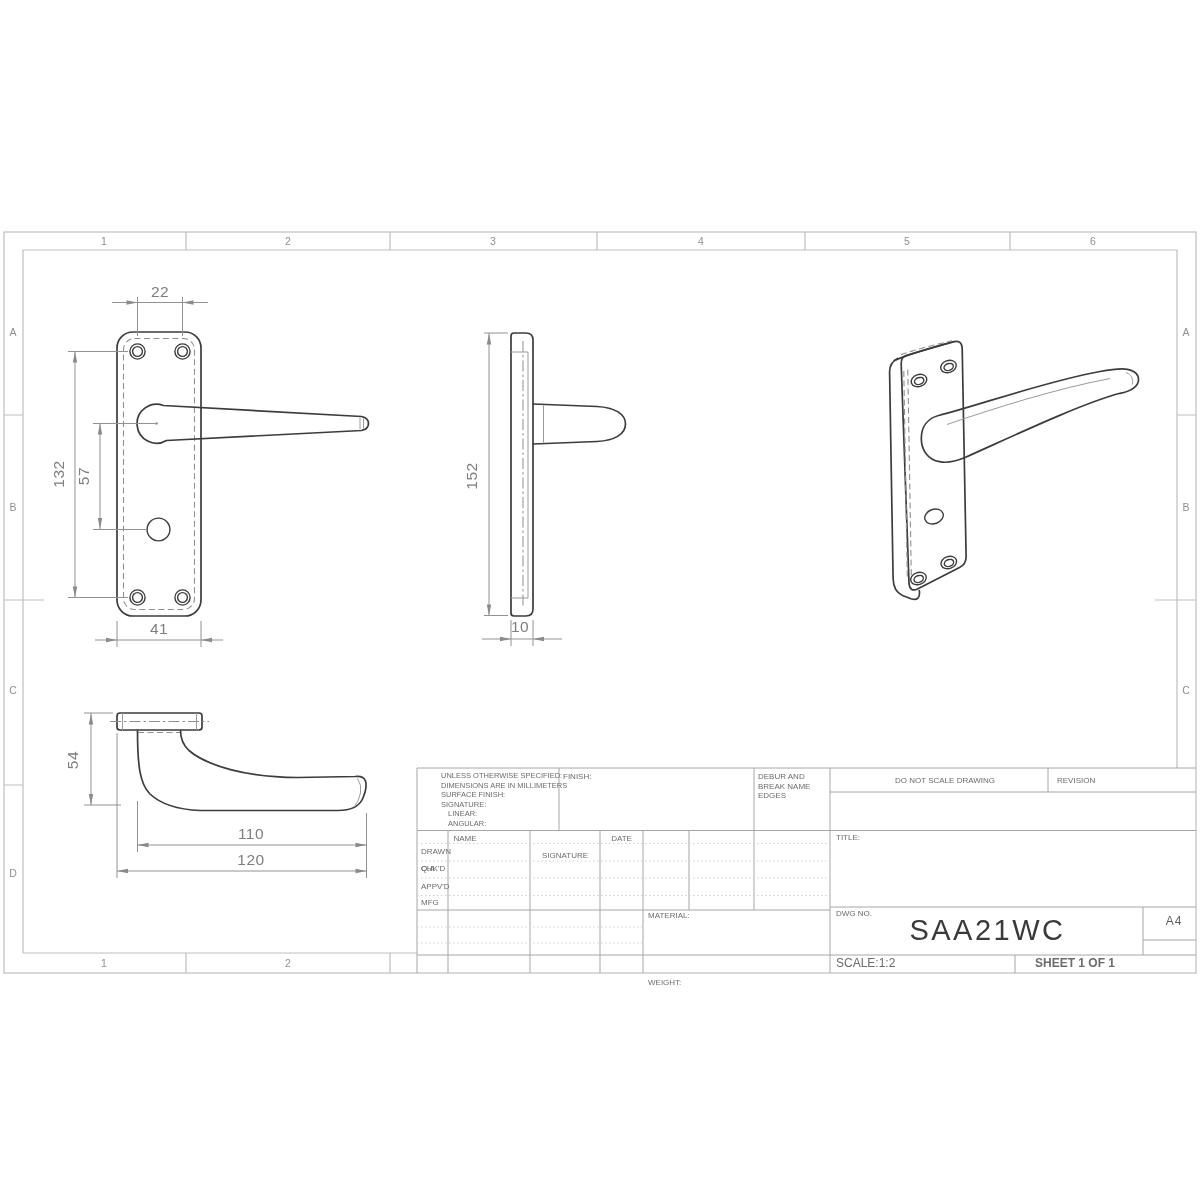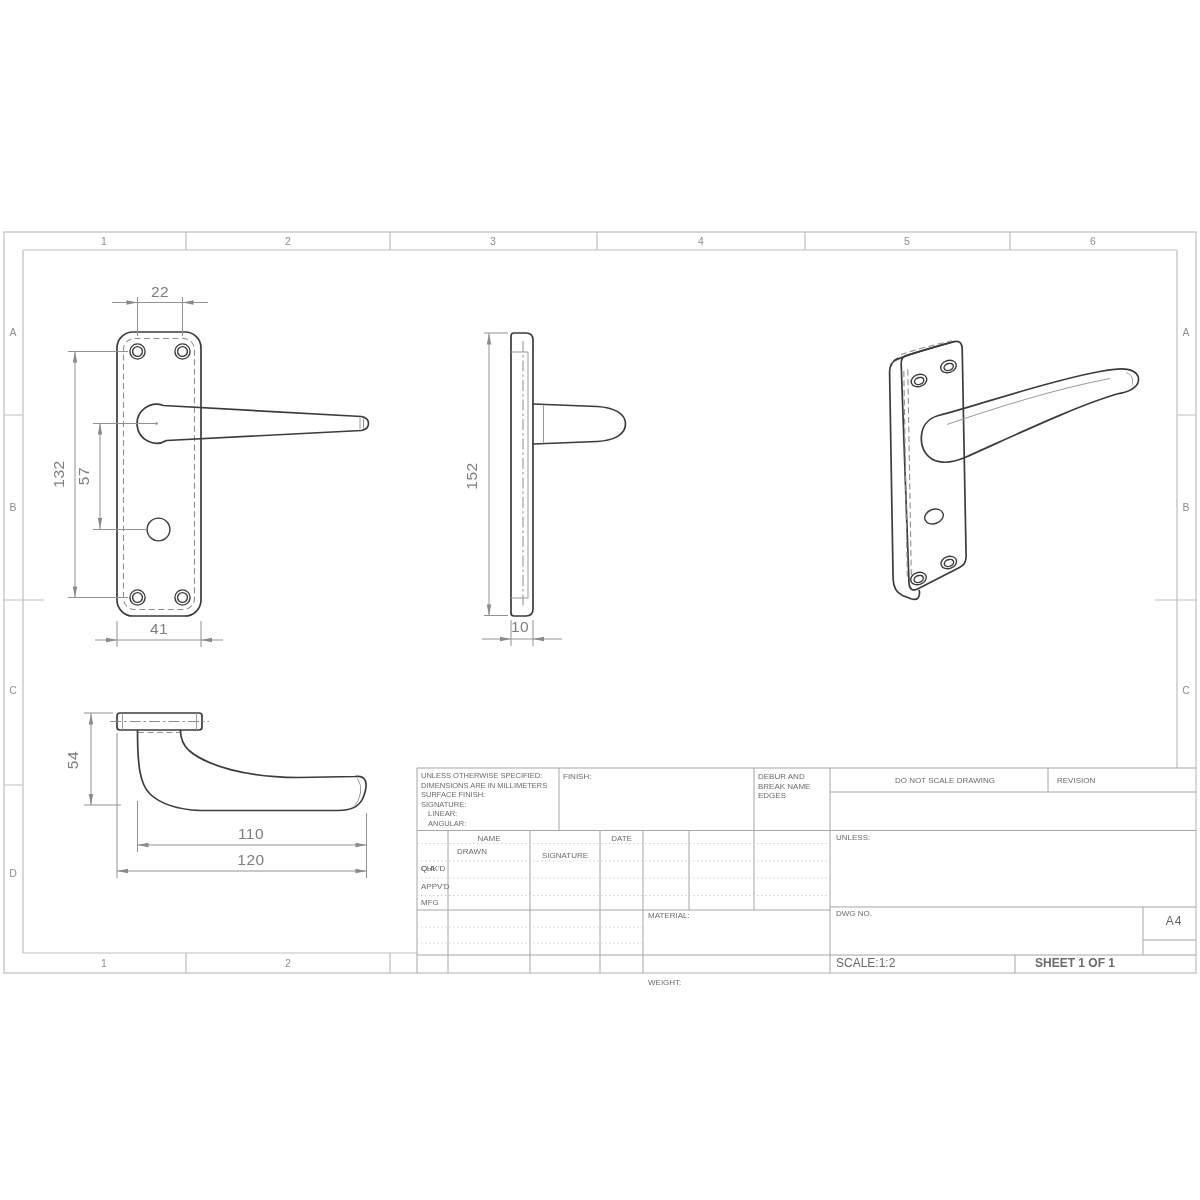--- a/index.html
+++ b/index.html
@@ -14,21 +14,21 @@
   .dd {stroke:#8f8f8f;stroke-width:1;fill:none;stroke-dasharray:11 3 2.5 3;}
   .dim{stroke:#929292;stroke-width:1;fill:none;}
   .ar {fill:#8a8a8a;stroke:none;}
   .fr {stroke:#bfbfbf;stroke-width:1.2;fill:none;}
   .tb {stroke:#a6a6a6;stroke-width:1;fill:none;}
   .tbd{stroke:#cfcfcf;stroke-width:1;fill:none;stroke-dasharray:1.5 2.5;}
   text.dimtxt{fill:#7e7e7e;font-family:"Liberation Sans",sans-serif;font-size:15.5px;letter-spacing:.5px;}
   text.frtxt {fill:#8f8f8f;font-family:"Liberation Sans",sans-serif;font-size:10.5px;}
   
   .tbx{position:absolute;color:#6b6b6b;font-size:8px;line-height:9.5px;white-space:nowrap;}
-  .specblock div{white-space:nowrap;font-size:7.5px;}
+  .specblock div{white-space:nowrap;font-size:7.5px;margin-left:20px;}
   .indent{padding-left:7px;}
   .ctr{text-align:center;}
   .dwgno{font-size:29px;letter-spacing:2.5px;color:#3a3a3a;line-height:32px;}
   .a4{font-size:12px;letter-spacing:1px;color:#5f5f5f;}
   .sheettxt{font-size:12px;}
 </style>
 </head>
 <body>
 
 <div class="sheet">
@@ -207,33 +207,34 @@
 
   <div class="tbx" style="left:758px;top:772px;">
     <div>DEBUR AND</div>
     <div>BREAK NAME</div>
     <div>EDGES</div>
   </div>
 
   <div class="tbx ctr" style="left:836px;top:776px;width:218px;">DO NOT SCALE DRAWING</div>
   <div class="tbx" style="left:1057px;top:776px;">REVISION</div>
 
-  <div class="tbx ctr" style="left:448px;top:833.5px;width:82px;">NAME</div>
+  <div class="tbx ctr" style="left:424px;top:833.5px;width:82px;">NAME</div>
   <div class="tbx ctr" style="left:530px;top:833.5px;width:70px;margin-top:17px;">SIGNATURE</div>
   <div class="tbx ctr" style="left:600px;top:833.5px;width:43px;">DATE</div>
 
-  <div class="tbx" style="left:421px;top:847px;margin-left:36px;">DRAWN</div>
+  <div class="tbx" style="left:421px;top:847px;">DRAWN</div>
   <div class="tbx" style="left:421px;top:864px;">CHK'D</div>
   <div class="tbx" style="left:421px;top:881.5px;">APPV'D</div>
   <div class="tbx" style="left:421px;top:898px;">MFG</div>
   <div class="tbx" style="left:421px;top:864px;">Q.A</div>
 
   <div class="tbx" style="left:648px;top:911px;">MATERIAL:</div>
   <div class="tbx" style="left:648px;top:958px;margin-top:20px;">WEIGHT:</div>
 
-  <div class="tbx" style="left:836px;top:833px;">UNLESS:</div>
+  <div class="tbx" style="left:836px;top:833px;">TITLE:</div>
   <div class="tbx" style="left:836px;top:909px;">DWG NO.</div>
+  <div class="tbx ctr dwgno" style="left:840px;top:914px;width:295px;">SAA21WC</div>
   <div class="tbx ctr a4" style="left:1143px;top:917px;width:62px;">A4</div>
 
   <div class="tbx sheettxt" style="left:836px;top:959px;">SCALE:1:2</div>
   <div class="tbx sheettxt" style="left:1035px;top:959px;font-weight:bold;">SHEET 1 OF 1</div>
 
 </div>
 
 </body></html>

